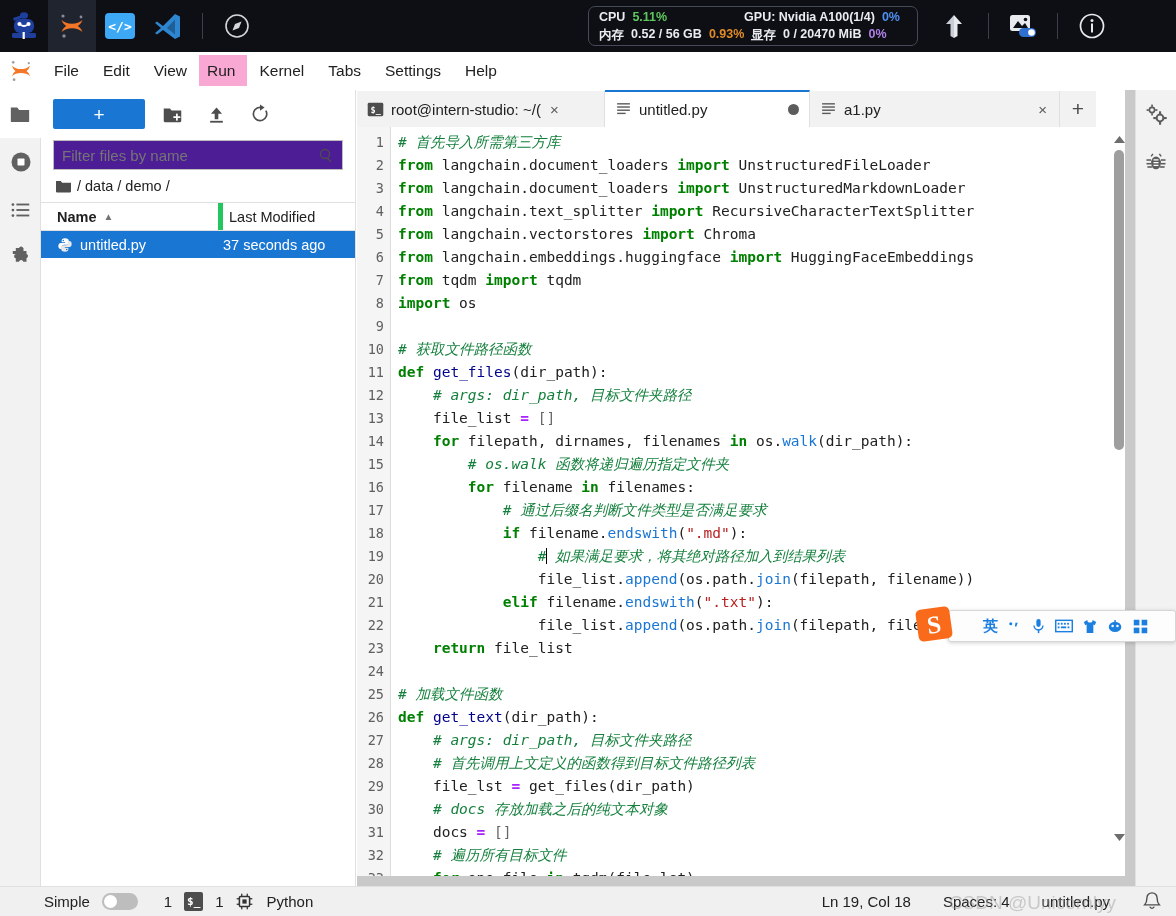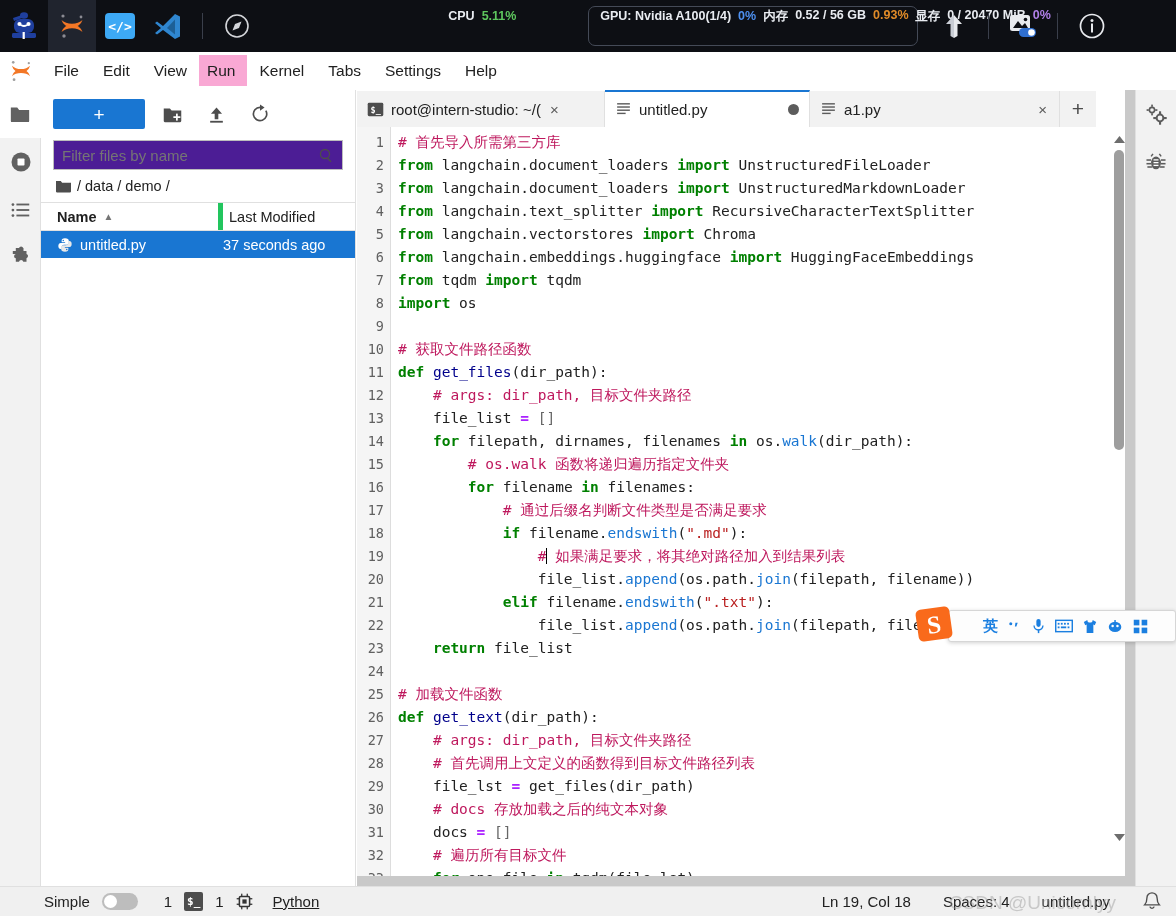--- a/index.html
+++ b/index.html
@@ -20,21 +20,21 @@
     width: 48px; height: 52px; display: flex; align-items: center;
     justify-content: center; cursor: pointer;
   }
   .tb-icon.active { background: #20242e; }
   .tb-sep { width: 1px; height: 26px; background: #3a3f4b; margin: 0 10px; }
 
   
   .sys-capsule {
     position: absolute; left: 588px; top: 6px; width: 330px; height: 40px;
     border: 1px solid #444a57; border-radius: 7px;
-    display: flex; flex-direction: row; justify-content: center;
+    display: flex; flex-direction: column; justify-content: center;
     padding: 0 10px; font-size: 12.5px; font-weight: bold;
   }
   .sys-row { display: flex; align-items: center; height: 18px; white-space: nowrap; }
   .sys-row span { margin-right: 7px; }
   .lbl-w { color: #e9ecf1; }
   .val-green { color: #5ec75e; }
   .val-blue  { color: #4d90f0; }
   .val-orange{ color: #e08b28; }
   .val-purple{ color: #b07fe8; }
   .col-cpu { width: 152px; display: flex; }
@@ -144,21 +144,21 @@
   }
   .codearea {
     flex: 1; padding-top: 4px; position: relative; overflow: hidden;
   }
   .cl {
     font-family: "DejaVu Sans Mono", monospace; font-size: 14.5px;
     line-height: 23px; white-space: pre; color: #212121; padding-left: 7px;
   }
   .k  { color: #008000; font-weight: bold; }   
   .fn { color: #00008b; }                      
-  .cm { color: #be185d; }  
+  .cm { color: #15803d; font-style: italic; }  
   .st { color: #ba2121; }                      
   .op { color: #aa22ff; font-weight: bold; }   
   .bi { color: #1976d2; }                      
   .pn { color: #666666; }                      
   .cursor {
     display: inline-block; width: 1px; height: 16px; background: #000;
     vertical-align: -3px; margin: 0 -0.5px;
   }
 
   
@@ -694,21 +694,21 @@
           <rect x="6" y="0.8" width="1.5" height="3"></rect>
             <rect x="12.5" y="0.8" width="1.5" height="3"></rect>
           <rect x="6" y="16.2" width="1.5" height="3"></rect>
             <rect x="12.5" y="16.2" width="1.5" height="3"></rect>
           <rect x="0.8" y="6" width="3" height="1.5"></rect>
             <rect x="0.8" y="12.5" width="3" height="1.5"></rect>
           <rect x="16.2" y="6" width="3" height="1.5"></rect>
             <rect x="16.2" y="12.5" width="3" height="1.5"></rect>
         </g>
       </svg>
-      <span style="margin-left:8px;text-decoration:underline;">Python</span>
+      <span style="margin-left:2px;">Python</span>
     </div>
     <div class="sb-right">
       <span>Ln 19, Col 18</span>
       <span>Spaces: 4</span>
       <span>untitled.py</span>
       <svg width="20" height="21" viewBox="0 0 22 23">
         <path d="M11 2 a5.6 5.6 0 0 1 5.6 5.6 c0 5 1.6 6.4 2.6 7.6 H2.8 c1 -1.2 2.6 -2.6 2.6 -7.6
                  A5.6 5.6 0 0 1 11 2z" fill="none" stroke="#4d4d4d" stroke-width="1.5"></path>
         <path d="M8.6 17.2 a2.5 2.5 0 0 0 4.8 0" fill="none" stroke="#4d4d4d" stroke-width="1.5"></path>
       </svg>

